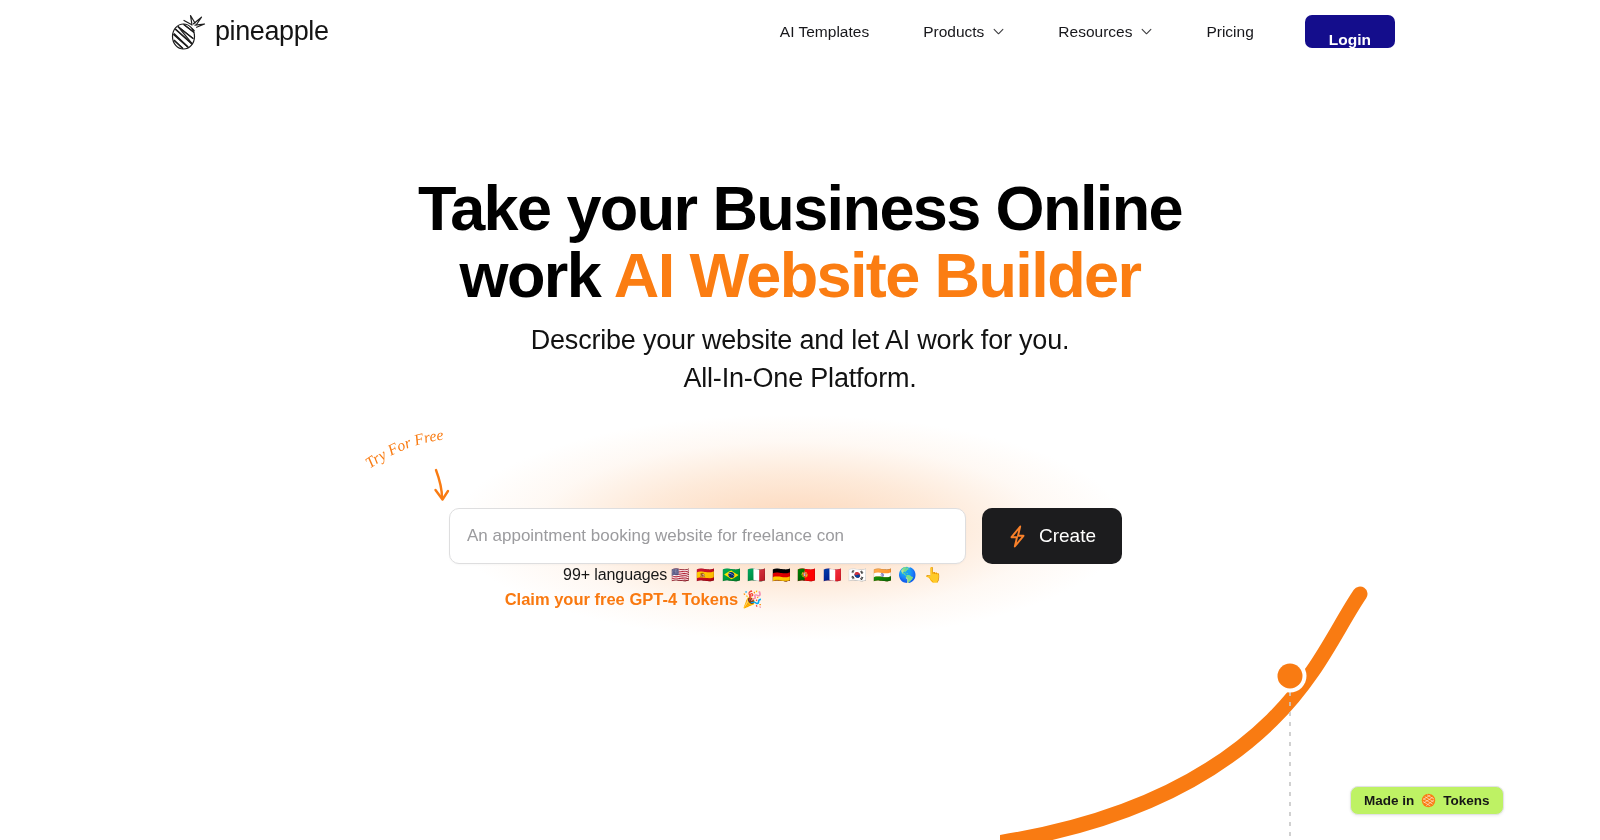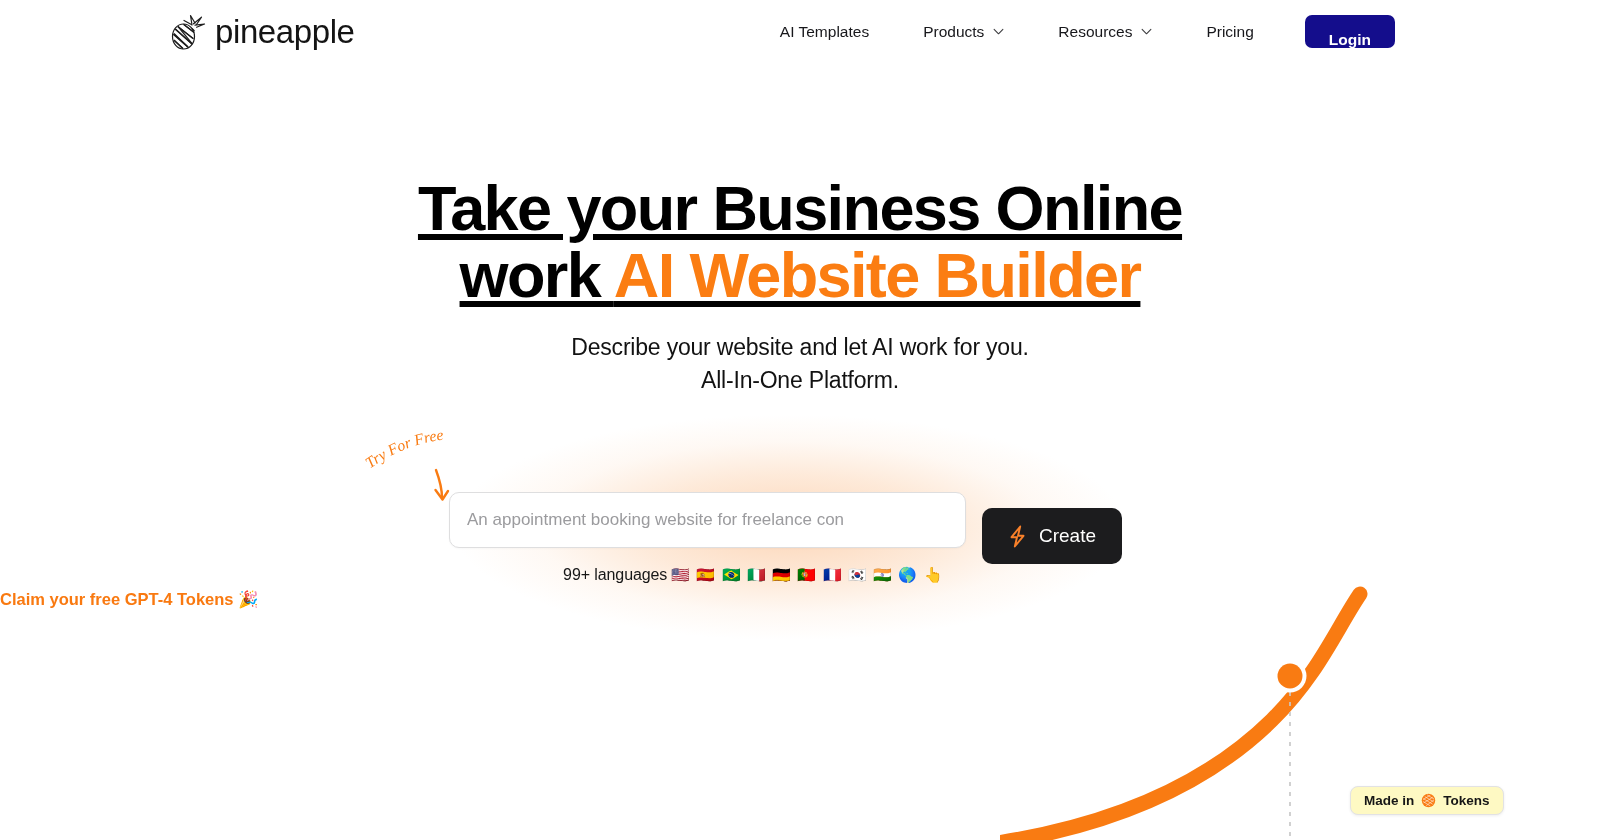--- a/index.html
+++ b/index.html
@@ -50,21 +50,21 @@
     position: absolute;
     left: 168px;
     top: 9px;
     display: flex;
     align-items: center;
     gap: 9px;
     height: 44px;
   }
   .logo-mark { width: 38px; height: 40px; display: block; }
   .logo-text {
-    font-size: 33px;
+    font-size: 27px;
     font-weight: 400;
     color: #141414;
     letter-spacing: -0.4px;
     line-height: 1;
     font-family: "Liberation Sans", sans-serif;
   }
 
   .nav {
     position: absolute;
     right: 205px;
@@ -111,40 +111,39 @@
     width: 1600px;
     text-align: center;
     z-index: 2;
   }
   .headline {
     font-size: 63px;
     font-weight: 700;
     line-height: 1.06;
     color: #000000;
     letter-spacing: -1.6px;
-    text-decoration: underline;
   }
   .headline .accent { color: #fb7d12; }
 
   .subhead {
-    margin-top: 22px;
-    font-size: 23px;
+    margin-top: 12px;
+    font-size: 27px;
     line-height: 1.44;
     color: #121212;
     font-weight: 400;
     letter-spacing: -0.2px;
   }
 
   
   .search-row {
     position: absolute;
     left: 449px;
     top: 492px;
     display: flex;
-    align-items: flex-start;
+    align-items: flex-end;
     gap: 16px;
     z-index: 3;
   }
   .search-input {
     width: 517px;
     height: 56px;
     border: 1px solid #dededf;
     border-radius: 10px;
     background: #ffffff;
     padding: 0 17px;
@@ -186,21 +185,21 @@
     color: #171717;
     z-index: 3;
     letter-spacing: -0.1px;
   }
   .flags { font-size: 15px; letter-spacing: 1.2px; }
   .claim {
     position: absolute;
     left: 0;
     top: 590px;
     width: 1268px;
-    text-align: left;
+    text-align: center;
     font-size: 16.5px;
     font-weight: 700;
     color: #f97910;
     z-index: 3;
     cursor: pointer;
   }
 
   
   .tryfree {
     position: absolute;
@@ -226,21 +225,21 @@
   
   .builder-badge {
     position: absolute;
     left: 1350px;
     top: 786px;
     display: flex;
     align-items: center;
     gap: 7px;
     height: 29px;
     padding: 0 13px;
-    background: #fef9c3;
+    background: #bef264;
     border: 1px solid #e2e2e4;
     border-radius: 8px;
     box-shadow: 0 1px 3px rgba(0,0,0,0.07);
     font-size: 13.5px;
     font-weight: 700;
     color: #161616;
     z-index: 9;
     cursor: pointer;
     white-space: nowrap;
   }

